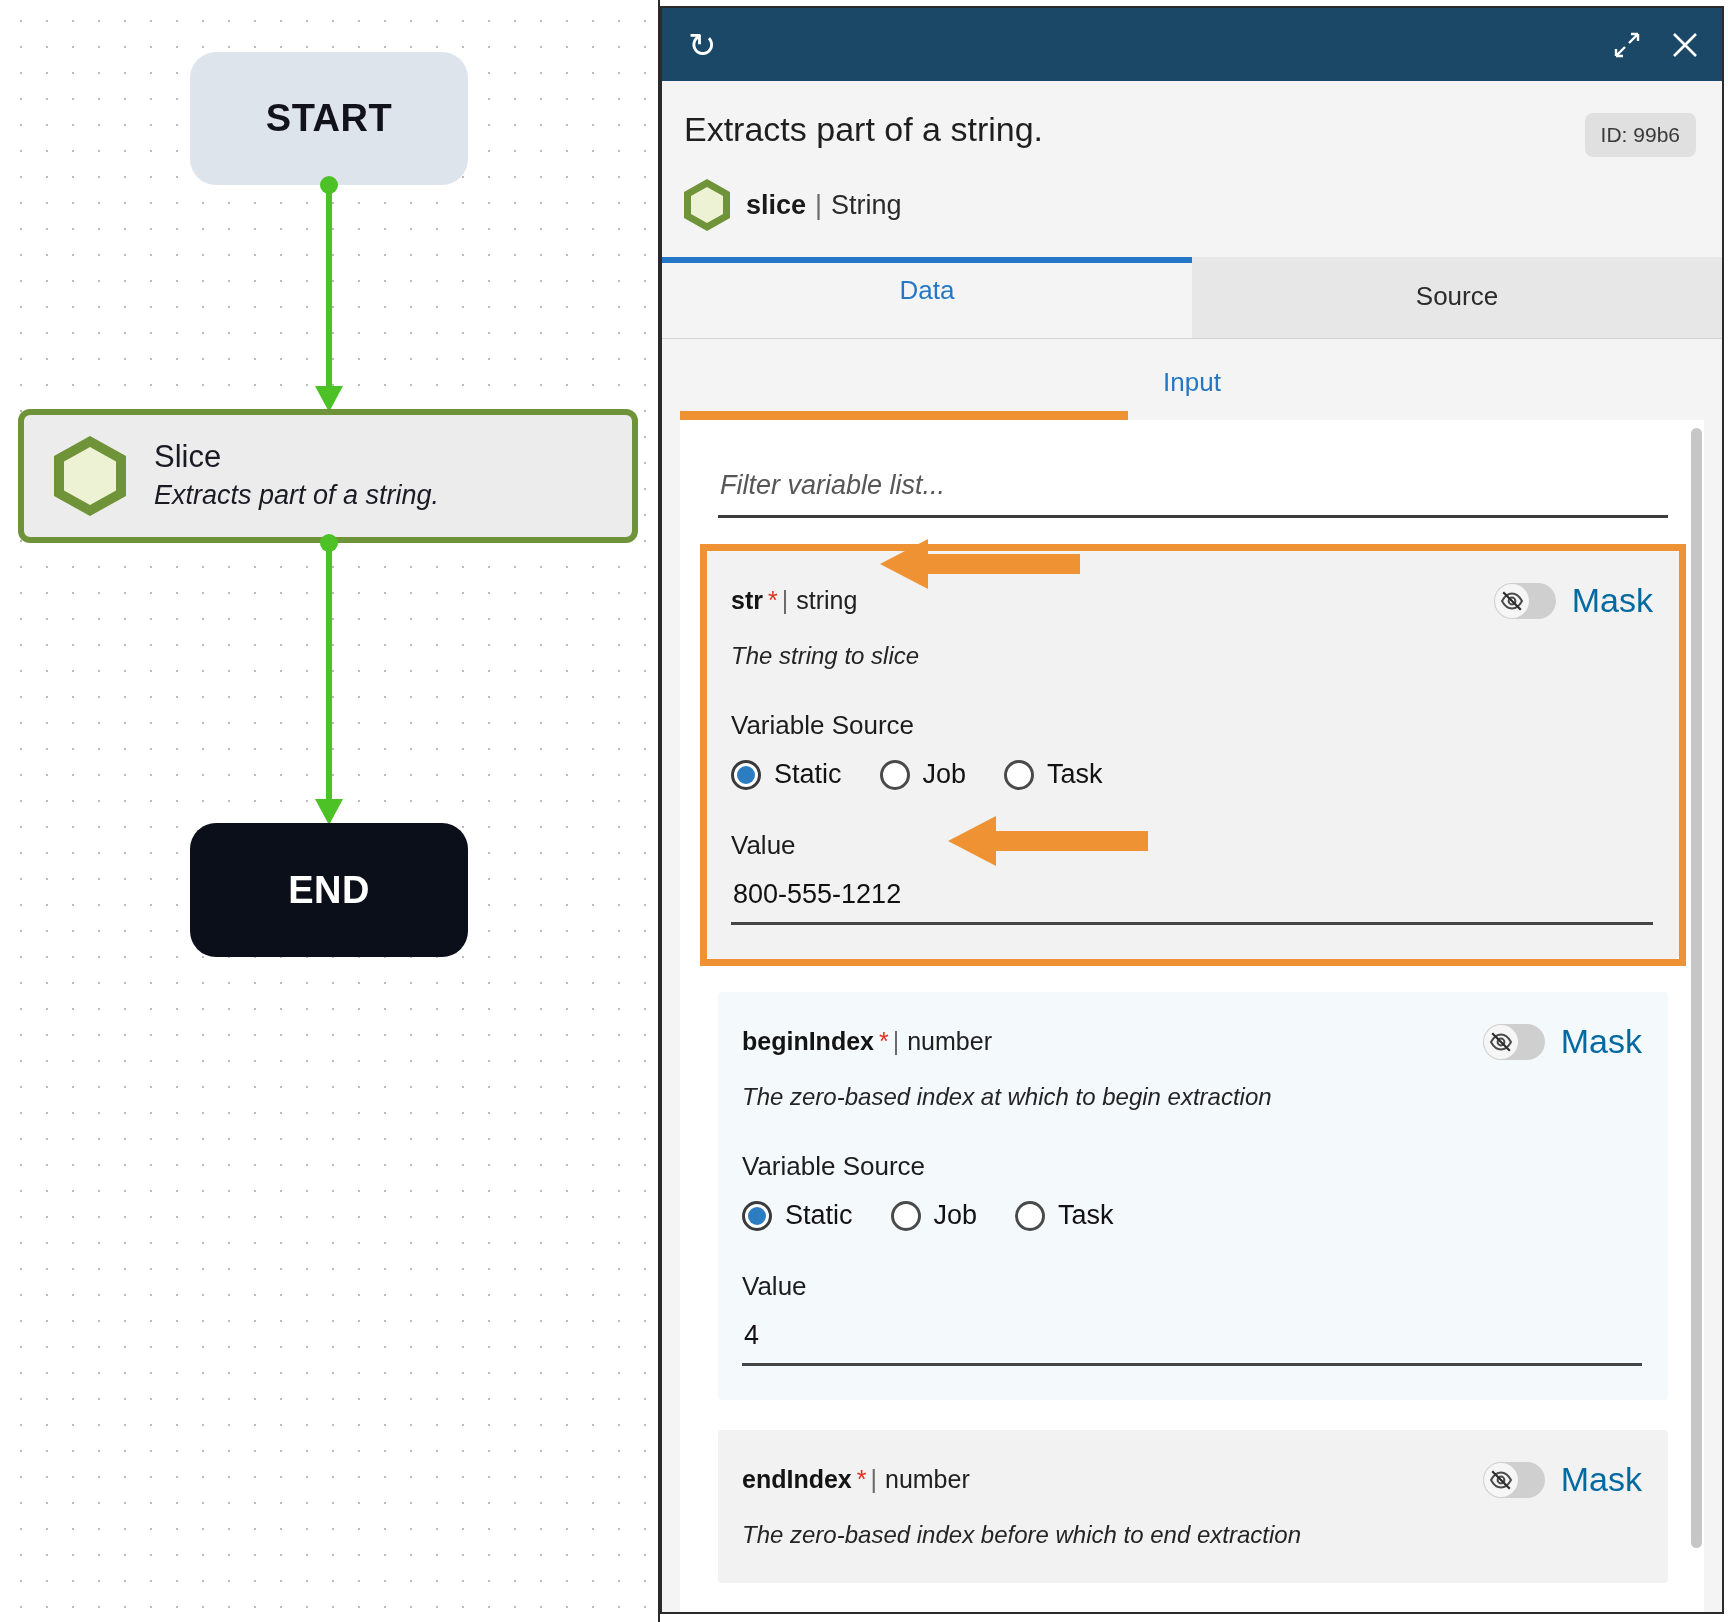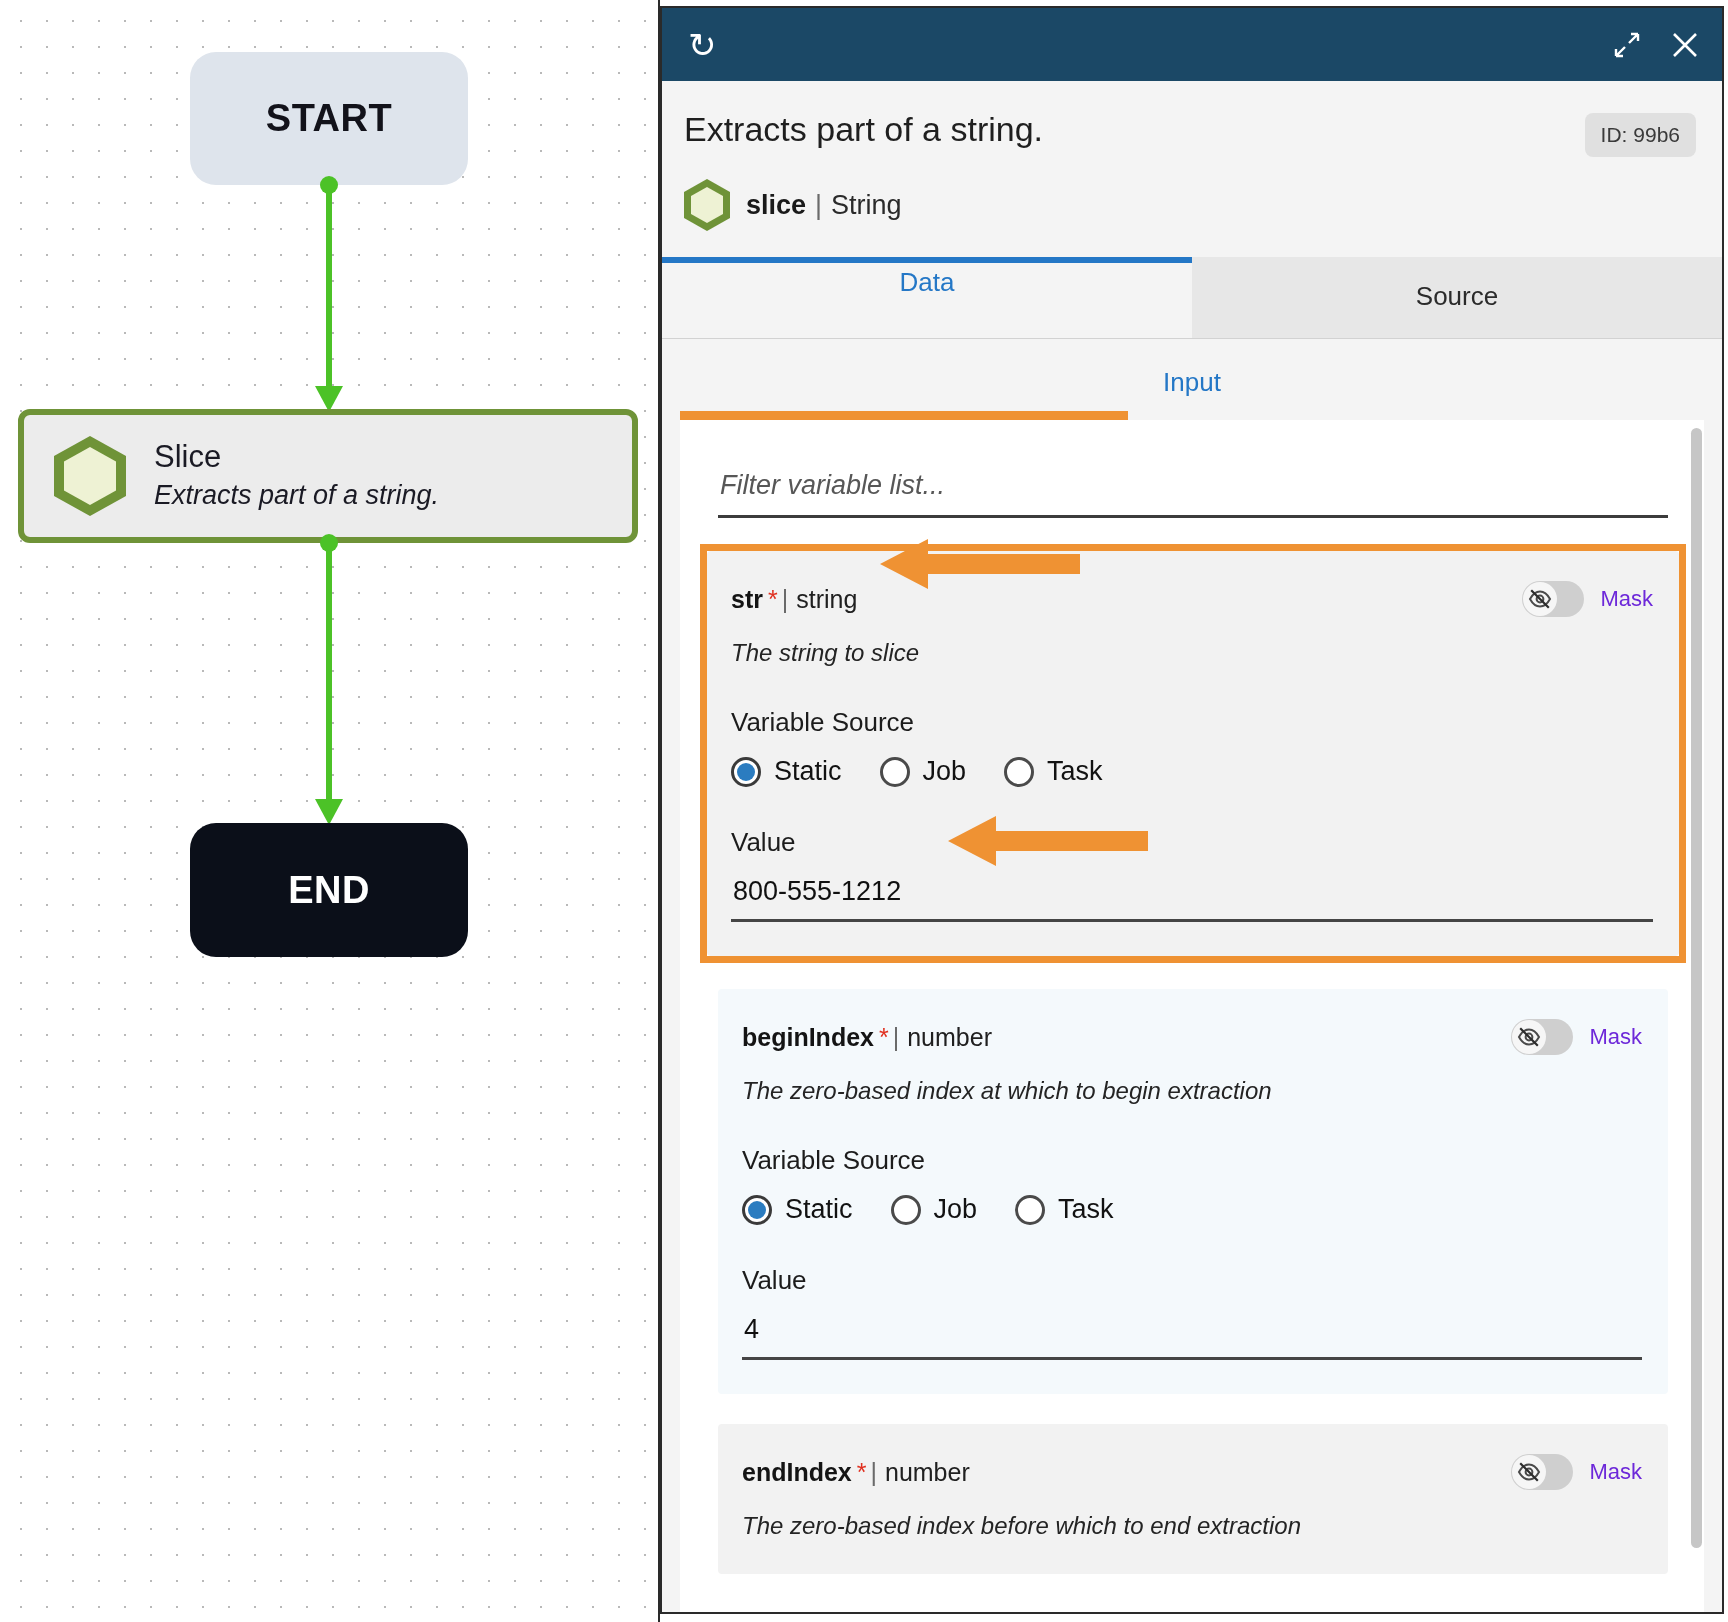--- a/index.html
+++ b/index.html
@@ -165,21 +165,21 @@
     flex: 1; text-align: center;
     padding: 24px 0 26px;
     font-size: 26px; color: #2b2b2b;
     cursor: pointer;
     background: #e7e7e7;
   }
   .mtab.active {
     background: #f4f4f4;
     color: #2477c6;
     border-top: 6px solid #2477c6;
-    padding-top: 4px;
+    padding-top: 12px;
   }
 
   
   #subtabs {
     display: flex; flex: none;
     background: #f4f4f4;
     position: relative;
   }
   .stab {
     flex: 1; text-align: center;
@@ -252,21 +252,21 @@
     background: #cfcfcf; border-radius: 18px;
     position: relative; cursor: pointer;
   }
   .toggle .knob {
     position: absolute; left: 1px; top: 1px;
     width: 34px; height: 34px; border-radius: 50%;
     background: #f6f6f6;
     display: flex; align-items: center; justify-content: center;
   }
   .eye-slash { width: 24px; height: 24px; display: block; }
-  .mask-label { font-size: 22px; color: #6d28d9; margin-left: 16px; }
+  .mask-label { font-size: 34px; color: #0369a1; margin-left: 16px; }
 
   .var-desc {
     font-size: 24px; font-style: italic; color: #242424;
     margin-top: 22px;
   }
   .field-label {
     font-size: 26px; color: #1c1c1c; margin-top: 40px;
   }
   .radio-row { display: flex; align-items: center; margin-top: 18px; }
   .radio-item { display: flex; align-items: center; margin-right: 38px; cursor: pointer; }

